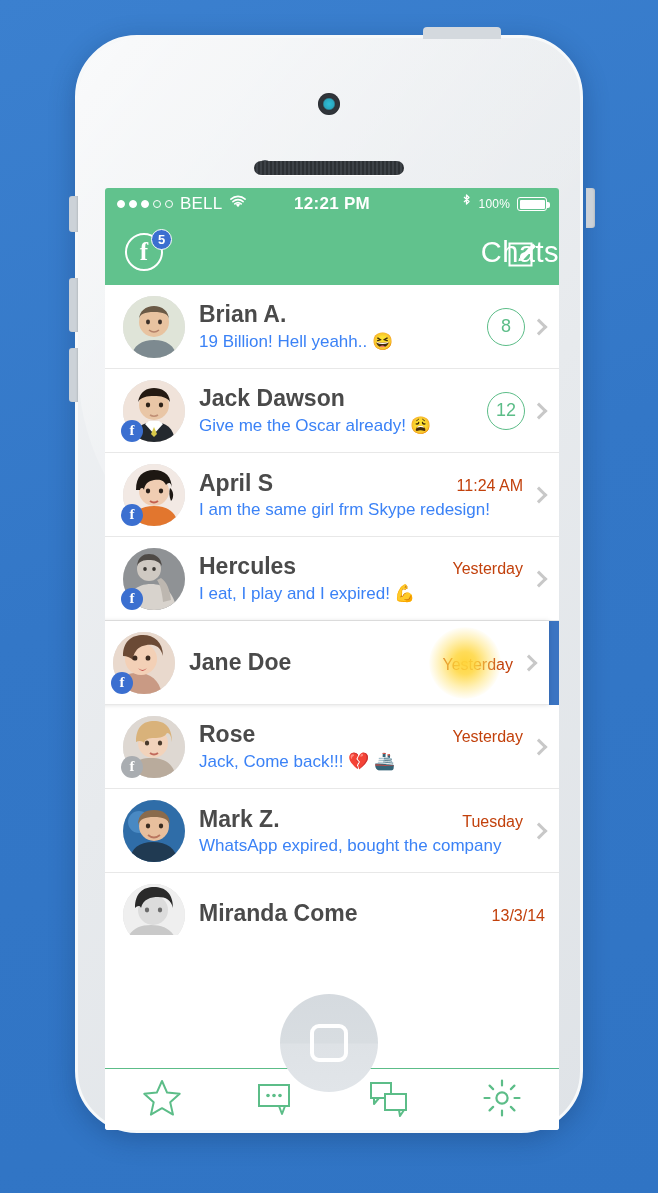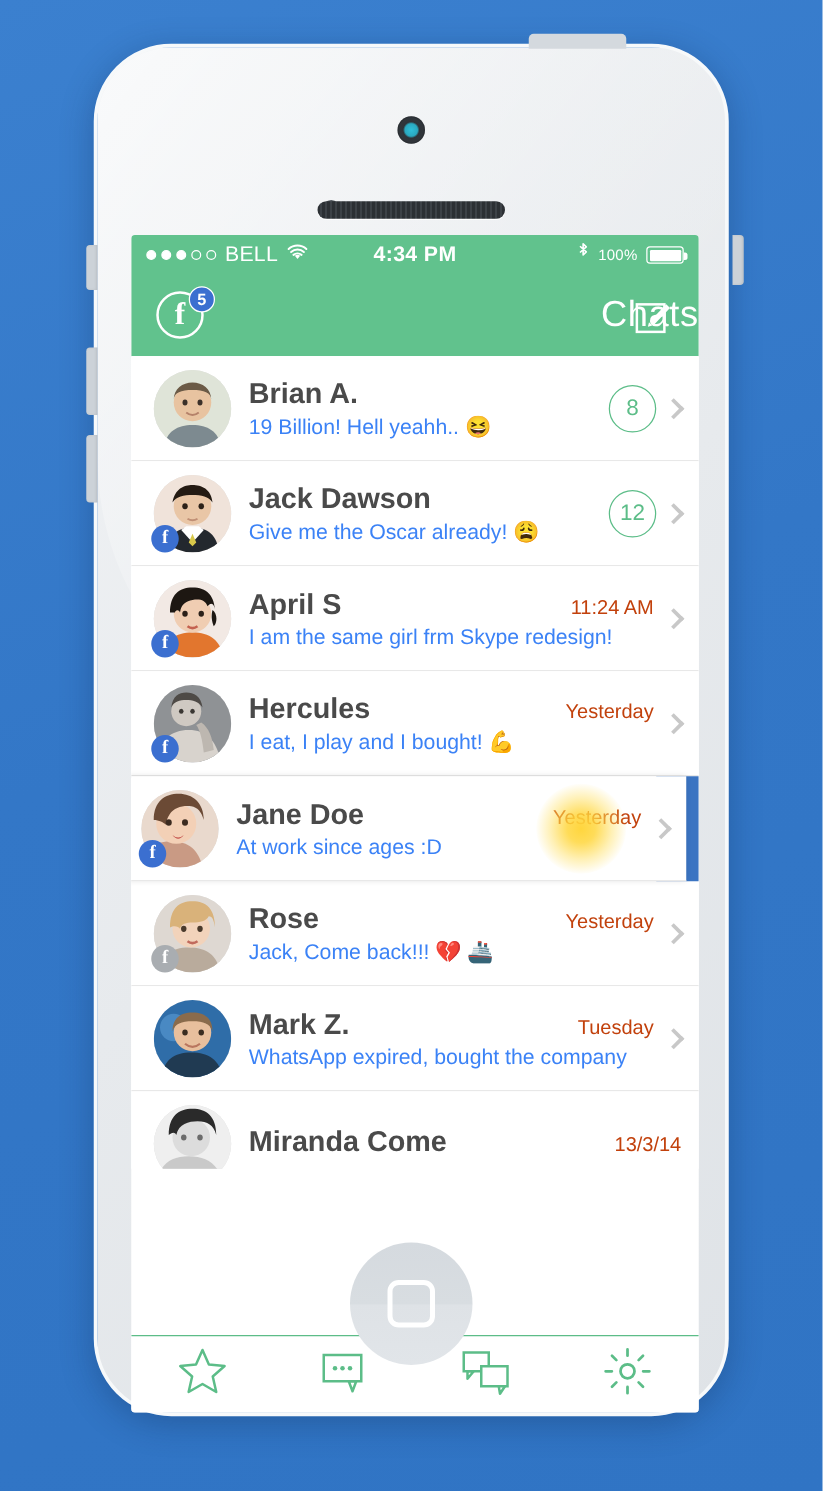--- a/index.html
+++ b/index.html
@@ -213,21 +213,21 @@
         <span class="carrier">BELL</span>
         <span>
           <svg width="18" height="14" viewBox="0 0 18 14">
               <path d="M9 12.2l2.1-2.6a3.3 3.3 0 0 0-4.2 0z" fill="#fff"></path>
               <path d="M3.9 6.6a7.6 7.6 0 0 1 10.2 0" stroke="#fff" stroke-width="1.6" fill="none" stroke-linecap="round"></path>
               <path d="M5.8 8.9a5 5 0 0 1 6.4 0" stroke="#fff" stroke-width="1.6" fill="none" stroke-linecap="round"></path>
               <path d="M1.9 4.2a10.4 10.4 0 0 1 14.2 0" stroke="#fff" stroke-width="1.6" fill="none" stroke-linecap="round"></path>
             </svg>
         </span>
       </div>
-      <div class="sb-time">4:34 PM</div>
+      <div class="sb-time">12:21 PM</div>
       <div class="sb-right">
         <span>
           <svg width="11" height="17" viewBox="0 0 11 17">
               <path d="M3 4l5 4.5L5.5 11V2l2.5 2.5L3 9" stroke="#fff" stroke-width="1.3" fill="none" stroke-linejoin="round"></path>
             </svg>
         </span>
         <span class="batt-pct">100%</span>
         <span class="batt">
             <i></i>
           </span>
@@ -349,21 +349,21 @@
                 <ellipse cx="31" cy="21" rx="1.8" ry="2" fill="#3a3733"></ellipse>
               </svg>
           </div>
           <div class="fb-mini">f</div>
         </div>
         <div class="row-text">
           <div class="row-top">
             <span class="row-name">Hercules</span>
             <span class="row-meta">Yesterday</span>
           </div>
-          <div class="row-msg">I eat, I play and I bought! 💪</div>
+          <div class="row-msg">I eat, I play and I expired! 💪</div>
         </div>
         <div class="row-right">
           <div class="chev"></div>
         </div>
       </div>
 
       <div style="position:relative;">
         <div class="swipe-action">
           
         </div>
@@ -380,21 +380,20 @@
                   <path d="M25 36q4.5 4 9 0q-4.5 6-9 0z" fill="#c4504a"></path>
                 </svg>
             </div>
             <div class="fb-mini">f</div>
           </div>
           <div class="row-text">
             <div class="row-top">
               <span class="row-name">Jane Doe</span>
               <span class="row-meta">Yesterday</span>
             </div>
-            <div class="row-msg">At work since ages :D</div>
           </div>
           <div class="row-right">
             <div class="chev"></div>
           </div>
         </div>
         <div class="touch-glow"></div>
       </div>
 
       <div class="row">
         <div class="avatar-wrap">

